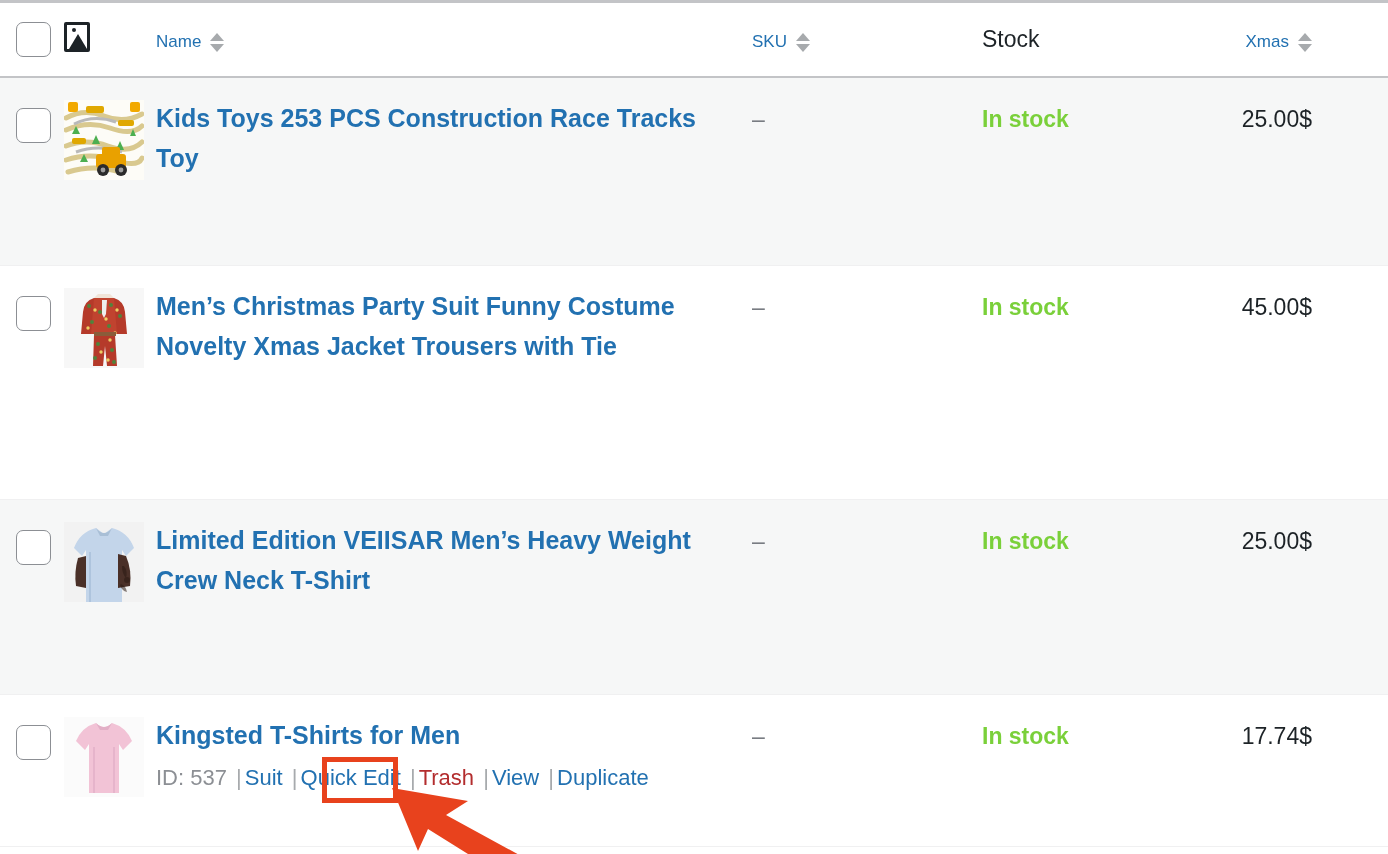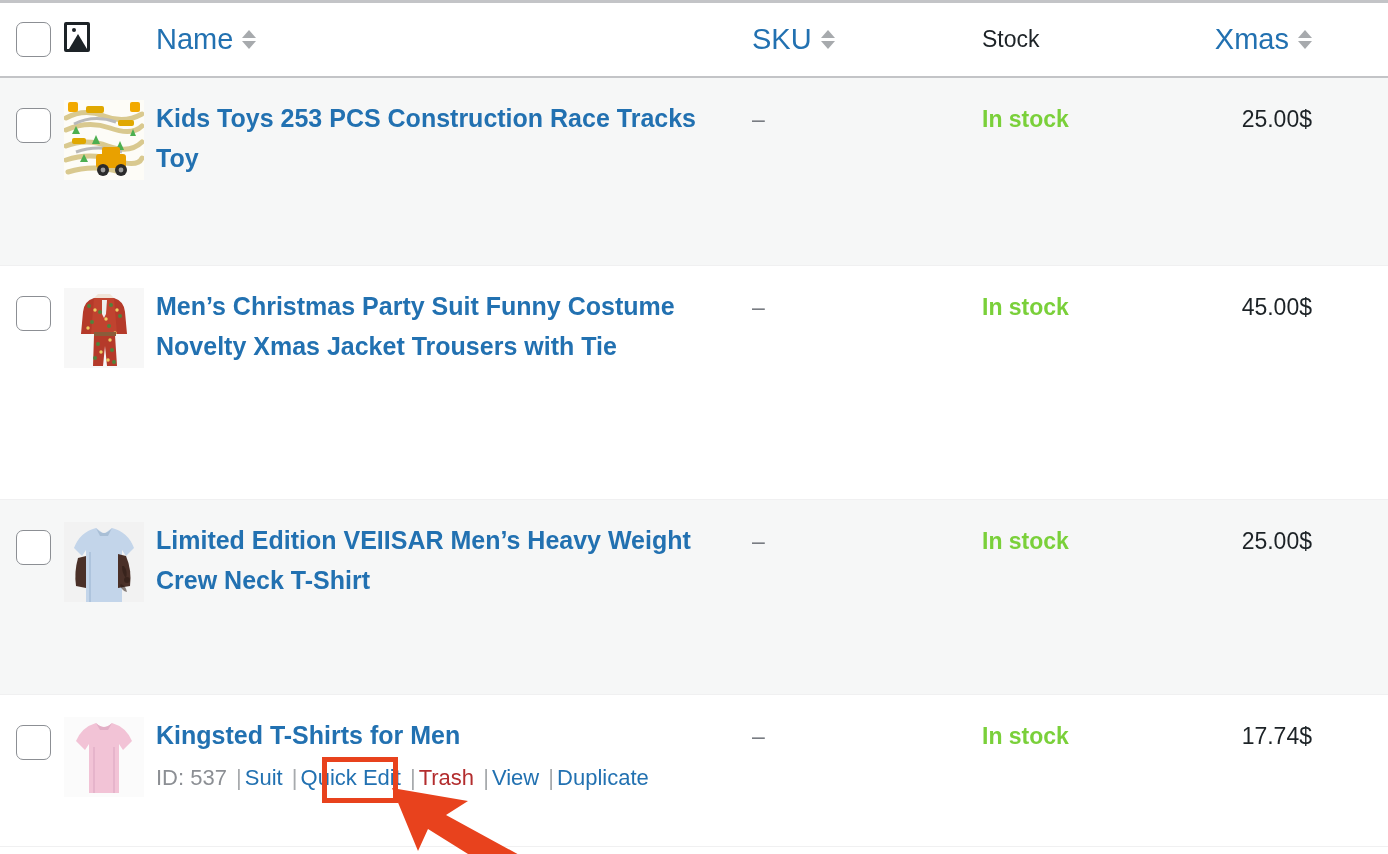--- a/index.html
+++ b/index.html
@@ -57,21 +57,21 @@
   thead th.th-price  { padding-right: 76px; text-align: right; }
 
   .th-inner {
     display: inline-flex;
     align-items: center;
     gap: 9px;
   }
   .sortlink {
     color: #2271b1;
     text-decoration: none;
-    font-size: 29px;
+    font-size: 17px;
     white-space: nowrap;
   }
   .plain-head {
     color: #1d2327;
     font-size: 23px;
     white-space: nowrap;
   }
   .sort-arrows {
     display: inline-flex;
     flex-direction: column;

